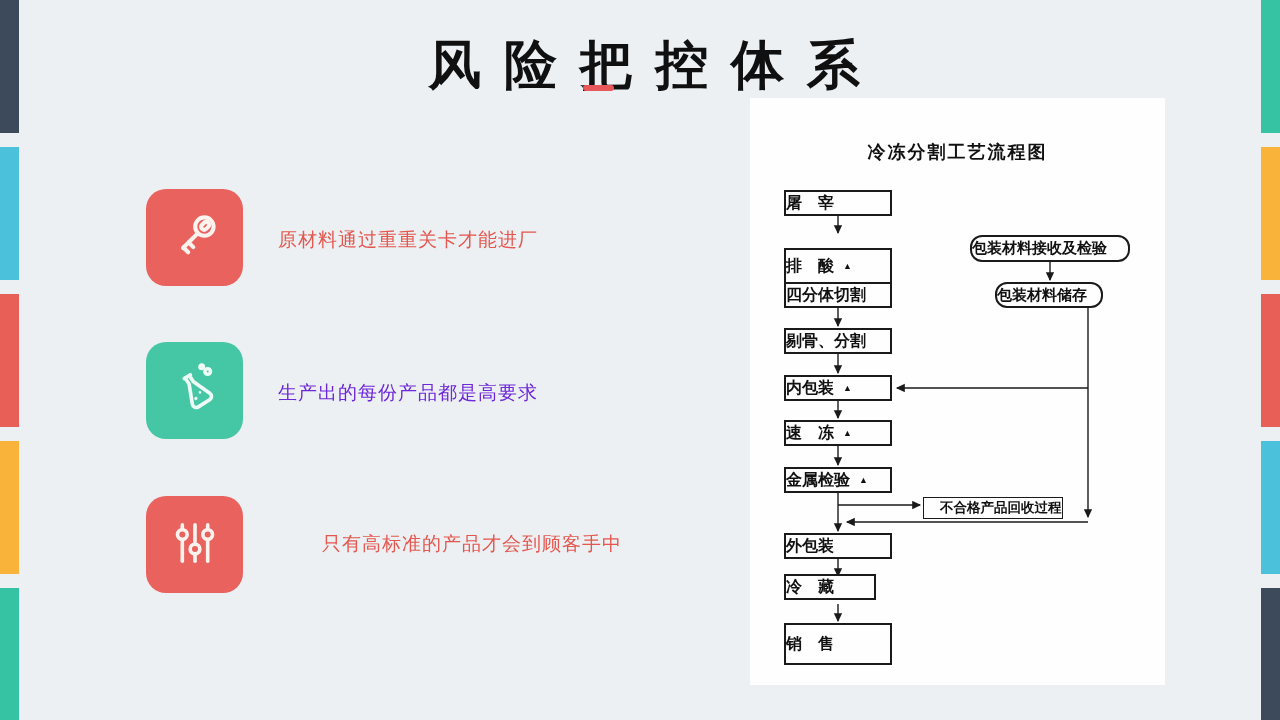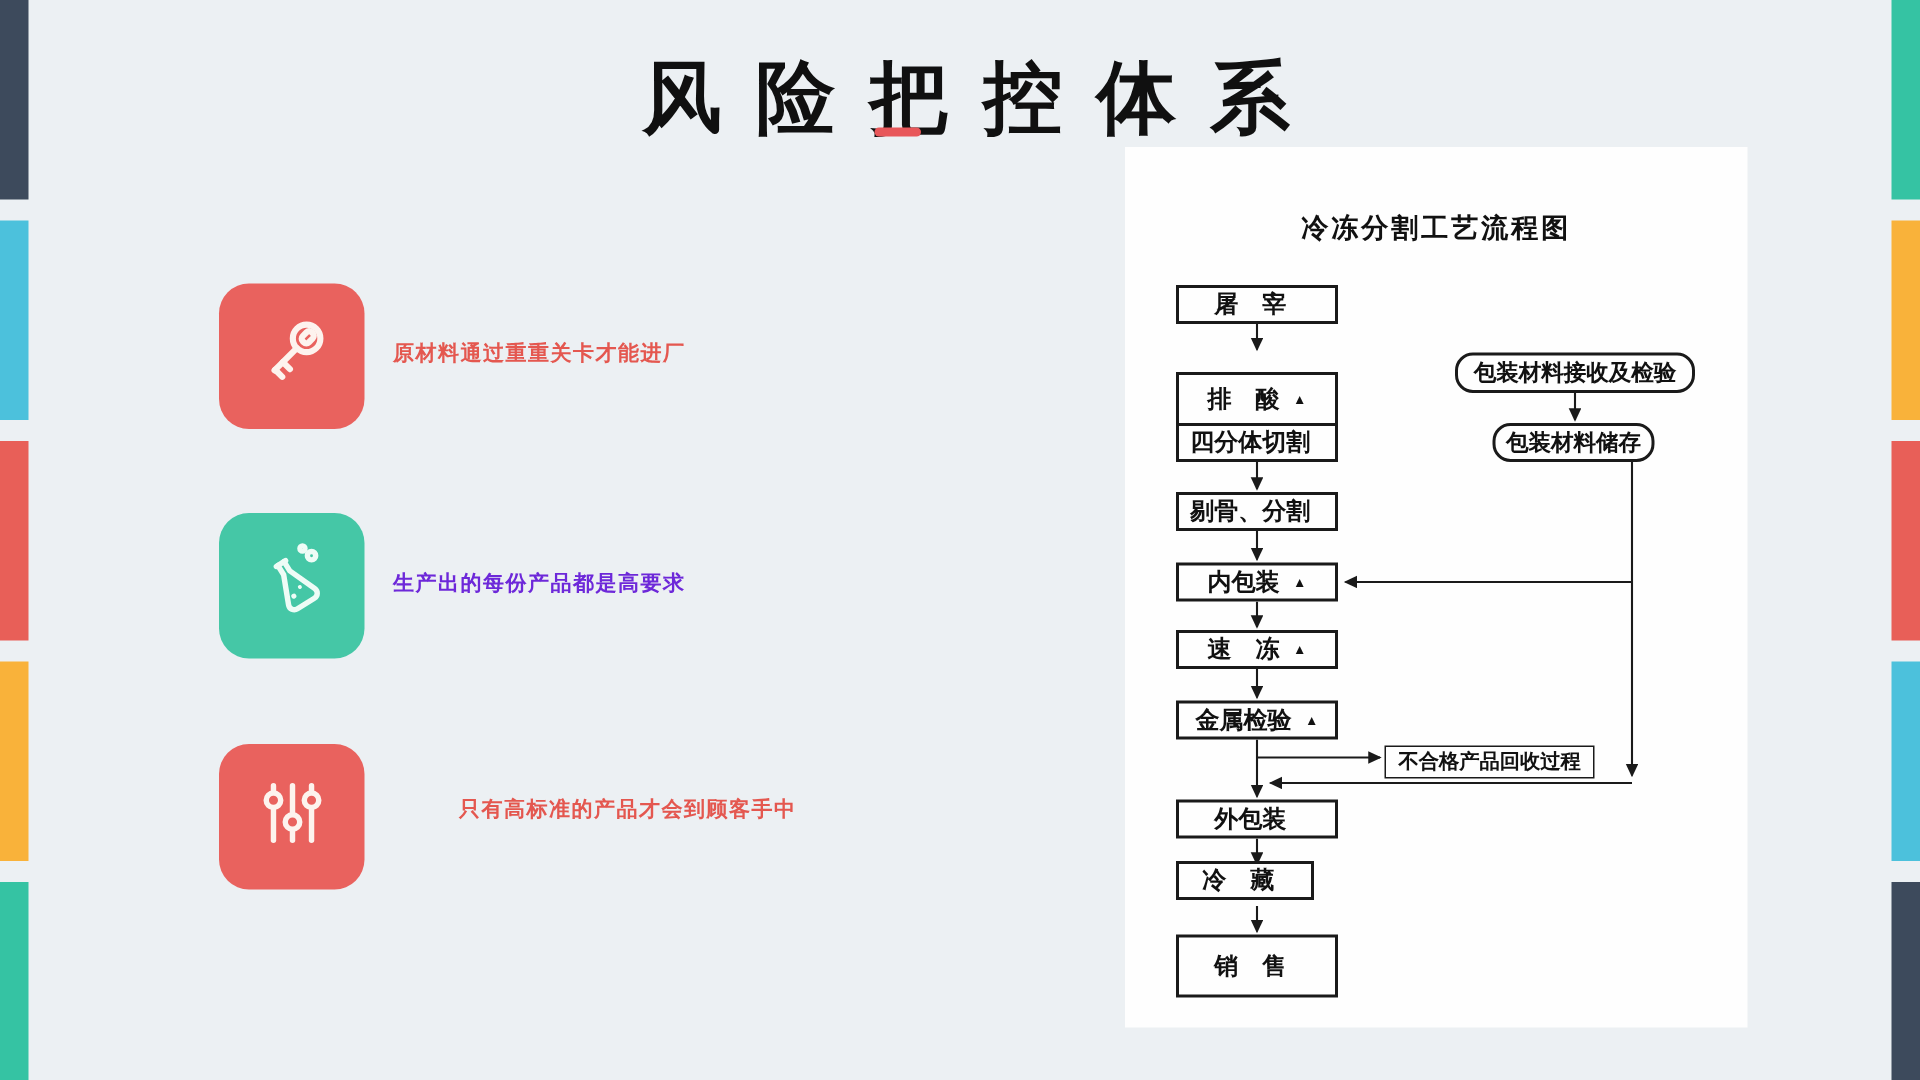--- a/index.html
+++ b/index.html
@@ -22,43 +22,43 @@
   .title-underline{
     position:absolute;top:85px;left:583px;width:31px;height:6px;
     border-radius:3px;background:#e8575a;
   }
   
   .point-tile{
     position:absolute;left:146px;width:97px;height:97px;border-radius:20px;
     display:flex;align-items:center;justify-content:center;
   }
   .point-text{
-    position:absolute;left:262px;font-size:14px;font-weight:bold;
+    position:absolute;left:278px;font-size:19px;font-weight:normal;
     white-space:nowrap;letter-spacing:1px;
   }
   
   .flow-card{
     position:absolute;left:750px;top:98px;width:415px;height:587px;
     background:#fefefe;
   }
   .flow-title{
     position:absolute;top:42px;left:0;width:100%;text-align:center;
     font-family:"Liberation Serif","DejaVu Serif",serif;
     font-size:18px;font-weight:bold;color:#111;letter-spacing:2px;
   }
   .flow-box{
     position:absolute;box-sizing:border-box;border:2px solid #1a1a1a;
-    display:flex;align-items:center;justify-content:center;
+    display:flex;align-items:center;
     font-family:"Liberation Serif","DejaVu Serif",serif;
     font-weight:bold;color:#111;background:#fefefe;
     font-size:16px;white-space:nowrap;
   }
   .flow-box .ccp{font-size:9px;margin-left:9px;line-height:1;}
   .flow-box.small{font-size:15px;border-radius:12px;}
-  .flow-box.tiny{font-size:13.5px;border-width:1.5px;}
+  .flow-box.tiny{font-size:13.5px;border-width:1.5px;padding-left:16px;}
   .connectors{position:absolute;left:0;top:0;}
 </style>
 </head>
 <body style="background: rgb(236, 240, 243);">
 
 <div class="edge-bar edge-left" style="top: 0px; height: 133px; background-color: rgb(61, 74, 92);"></div>
 <div class="edge-bar edge-left" style="top: 147px; height: 133px; background-color: rgb(76, 193, 220);"></div>
 <div class="edge-bar edge-left" style="top: 294px; height: 133px; background-color: rgb(232, 95, 88);"></div>
 <div class="edge-bar edge-left" style="top: 441px; height: 133px; background-color: rgb(249, 178, 58);"></div>
 <div class="edge-bar edge-left" style="top: 588px; height: 132px; background-color: rgb(53, 195, 163);"></div>

